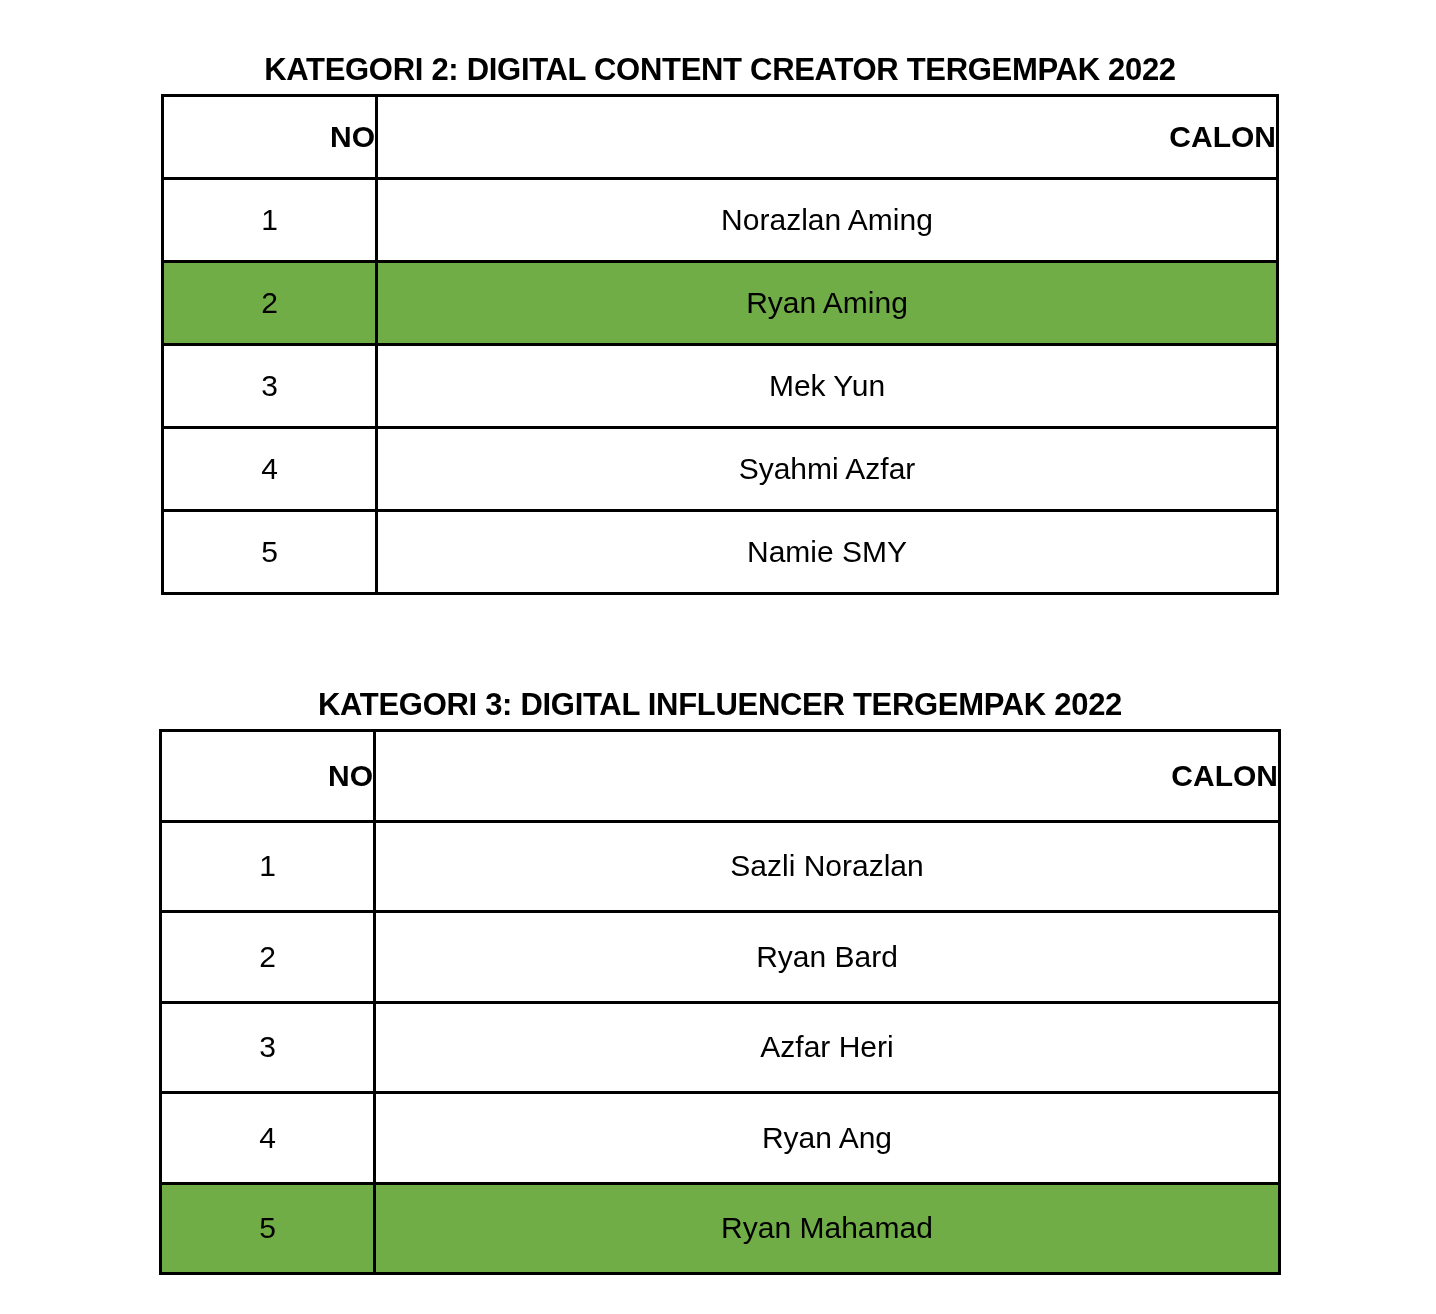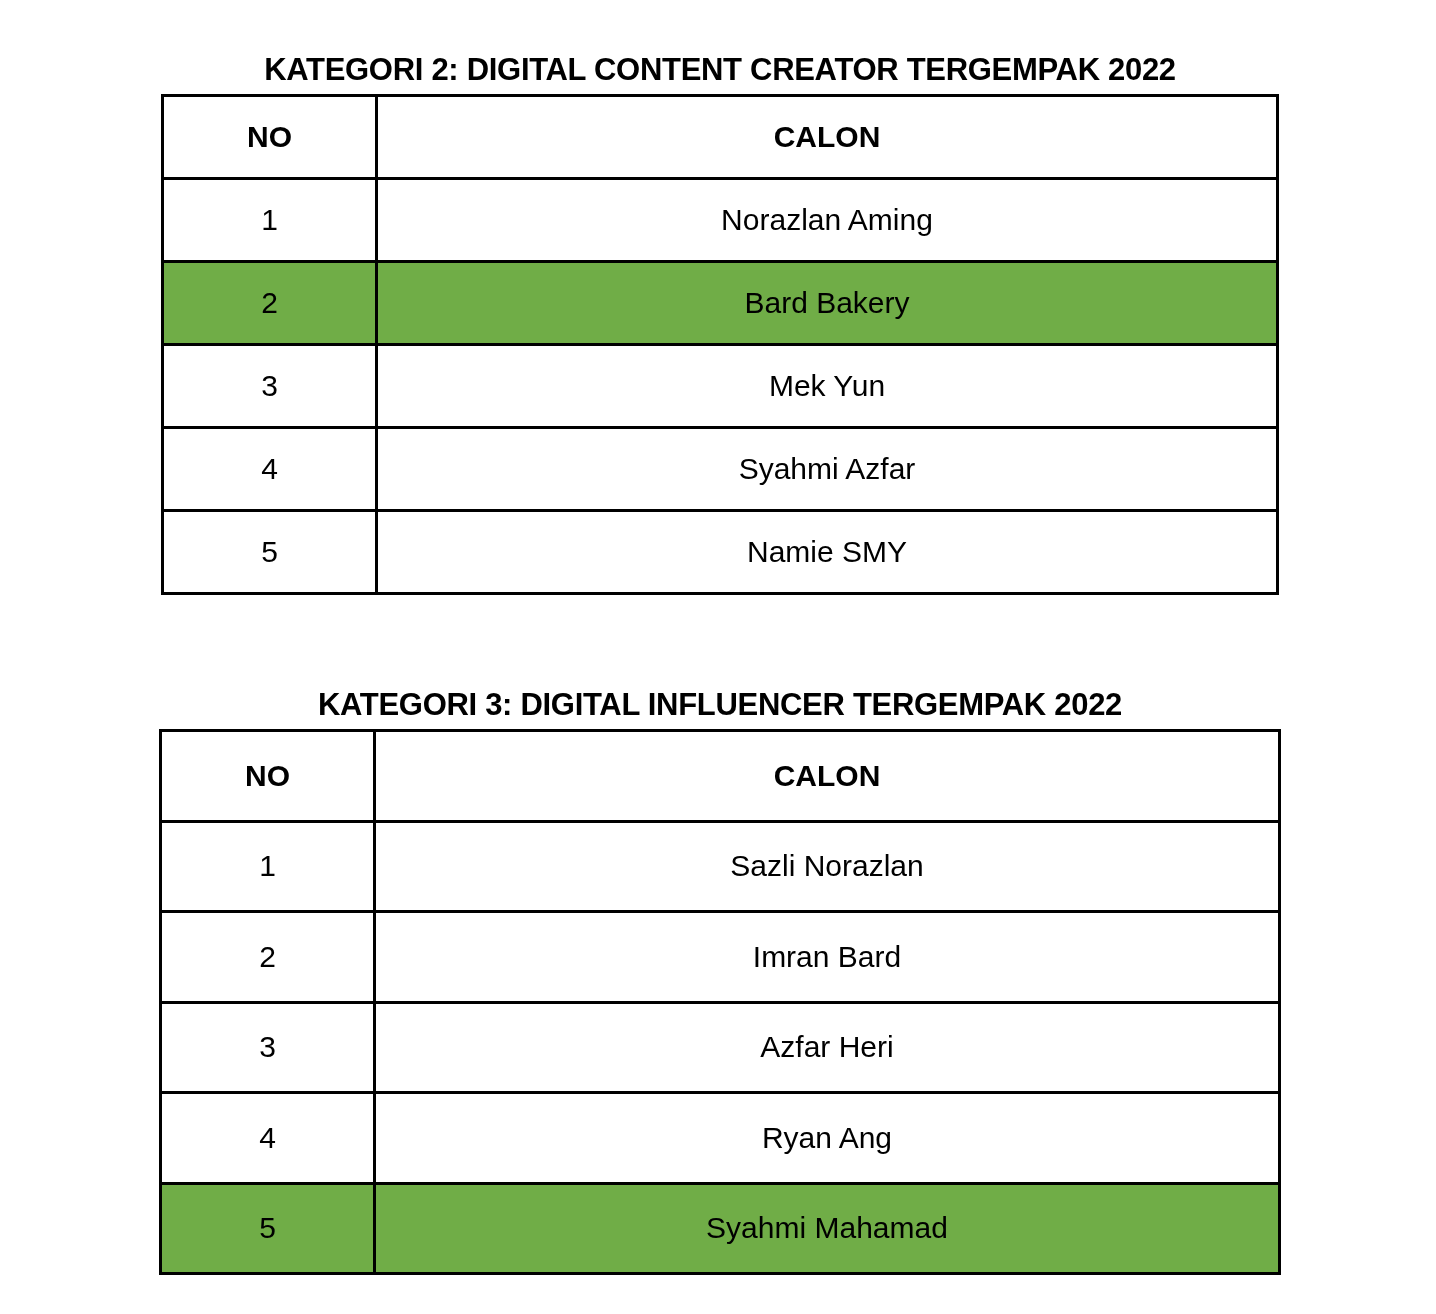--- a/index.html
+++ b/index.html
@@ -1,20 +1,20 @@
 <!DOCTYPE html>
 <html><head>
 <meta charset="utf-8">
 <style>
   html, body { margin:0; padding:0; background:#ffffff; }
   body { width:1436px; height:1314px; position:relative; font-family:"Liberation Sans", "DejaVu Sans", sans-serif; color:#000; }
   .title { position:absolute; left:0; width:1440px; text-align:center; font-weight:bold; font-size:31px; letter-spacing:-0.3px; }
   table { position:absolute; border-collapse:collapse; table-layout:fixed; }
   td, th { border:3px solid #000; text-align:center; font-size:30px; padding:0; }
-  th { font-weight:bold; }
+  th { font-weight:bold;text-align:right; }
   td { font-weight:normal; }
   tr.hl td { background:#70AD47; }
   #t1 { left:161px; top:94px; width:1118px; }
   #t1 col.c1 { width:214px; }
   #t1 tr { height:83px; }
   #t2 { left:159px; top:729px; width:1122px; }
   #t2 col.c1 { width:214px; }
   #t2 tr { height:90.5px; }
 </style>
 </head>
@@ -30,21 +30,21 @@
       <tr>
     <th>NO</th>
     <th>CALON</th>
   </tr>
   <tr>
     <td>1</td>
     <td>Norazlan Aming</td>
   </tr>
   <tr class="hl">
     <td>2</td>
-    <td>Bard Bakery</td>
+    <td>Ryan Aming</td>
   </tr>
   <tr>
     <td>3</td>
     <td>Mek Yun</td>
   </tr>
   <tr>
     <td>4</td>
     <td>Syahmi Azfar</td>
   </tr>
   <tr>
@@ -64,28 +64,28 @@
       <tr>
     <th>NO</th>
     <th>CALON</th>
   </tr>
   <tr>
     <td>1</td>
     <td>Sazli Norazlan</td>
   </tr>
   <tr>
     <td>2</td>
-    <td>Imran Bard</td>
+    <td>Ryan Bard</td>
   </tr>
   <tr>
     <td>3</td>
     <td>Azfar Heri</td>
   </tr>
   <tr>
     <td>4</td>
     <td>Ryan Ang</td>
   </tr>
   <tr class="hl">
     <td>5</td>
-    <td>Syahmi Mahamad</td>
+    <td>Ryan Mahamad</td>
   </tr>
 </tbody>
   </table>
 
 </body></html>

